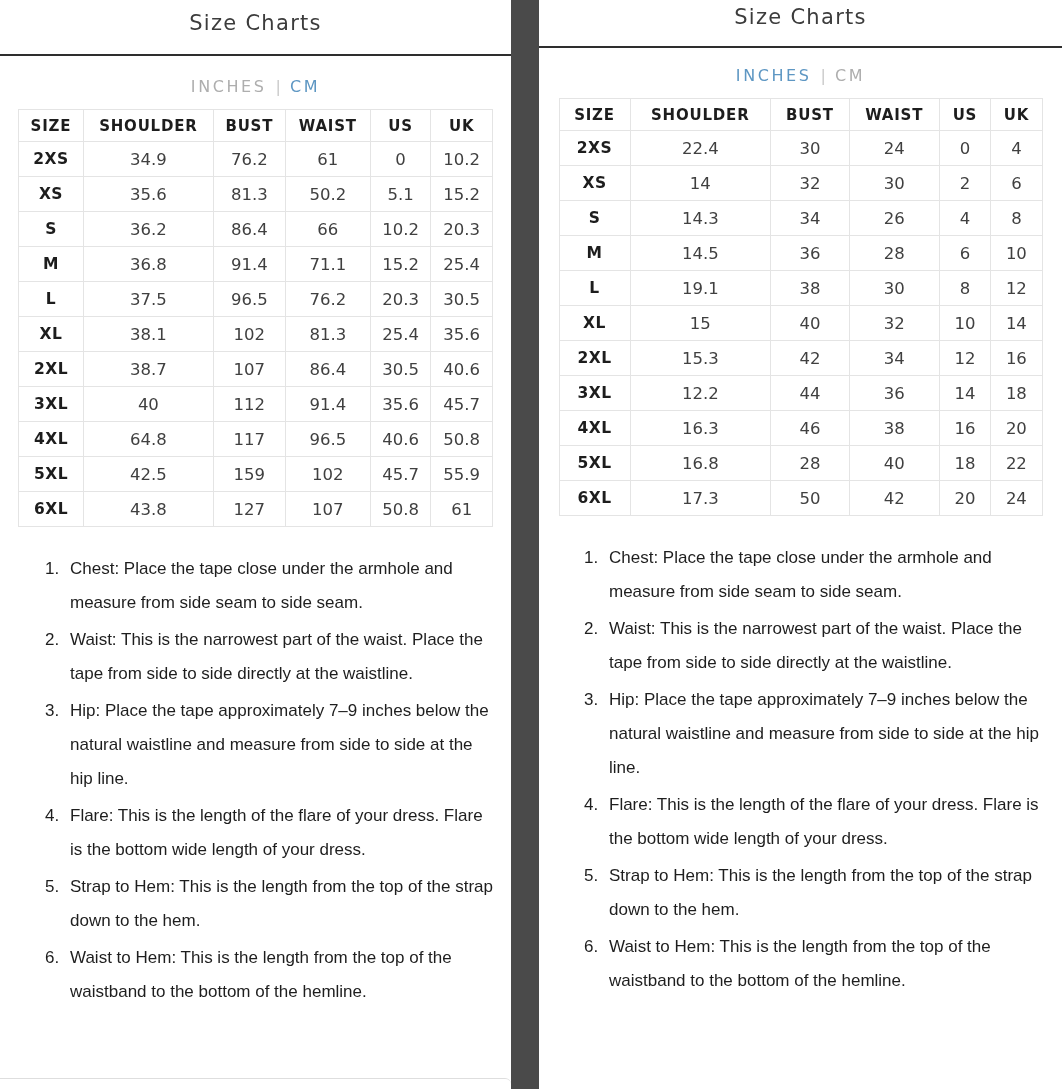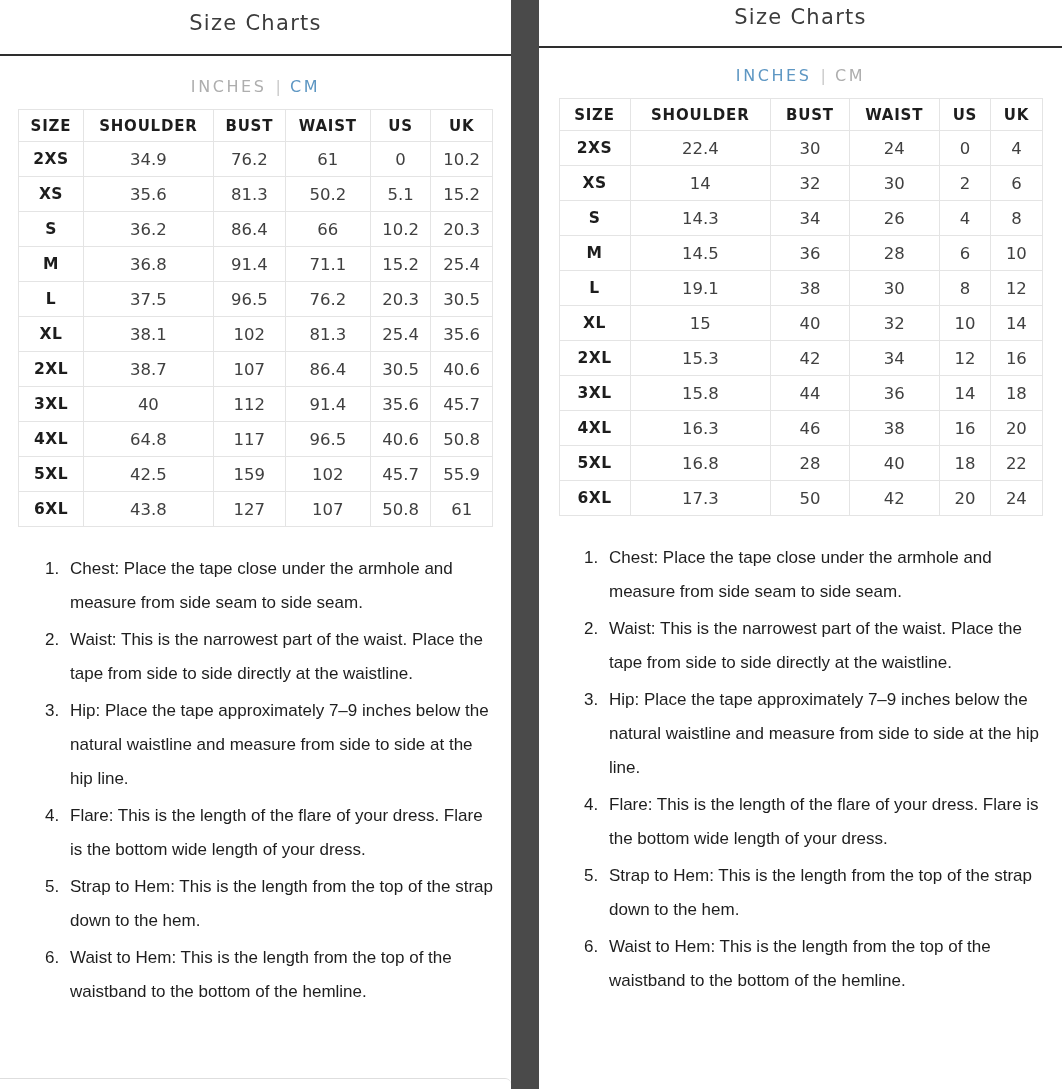--- a/index.html
+++ b/index.html
@@ -253,21 +253,21 @@
           <tr>
             <td class="size">2XL</td>
             <td>15.3</td>
             <td>42</td>
             <td>34</td>
             <td>12</td>
             <td>16</td>
           </tr>
           <tr>
             <td class="size">3XL</td>
-            <td>15.8</td>
+            <td>12.2</td>
             <td>44</td>
             <td>36</td>
             <td>14</td>
             <td>18</td>
           </tr>
           <tr>
             <td class="size">4XL</td>
             <td>16.3</td>
             <td>46</td>
             <td>38</td>

